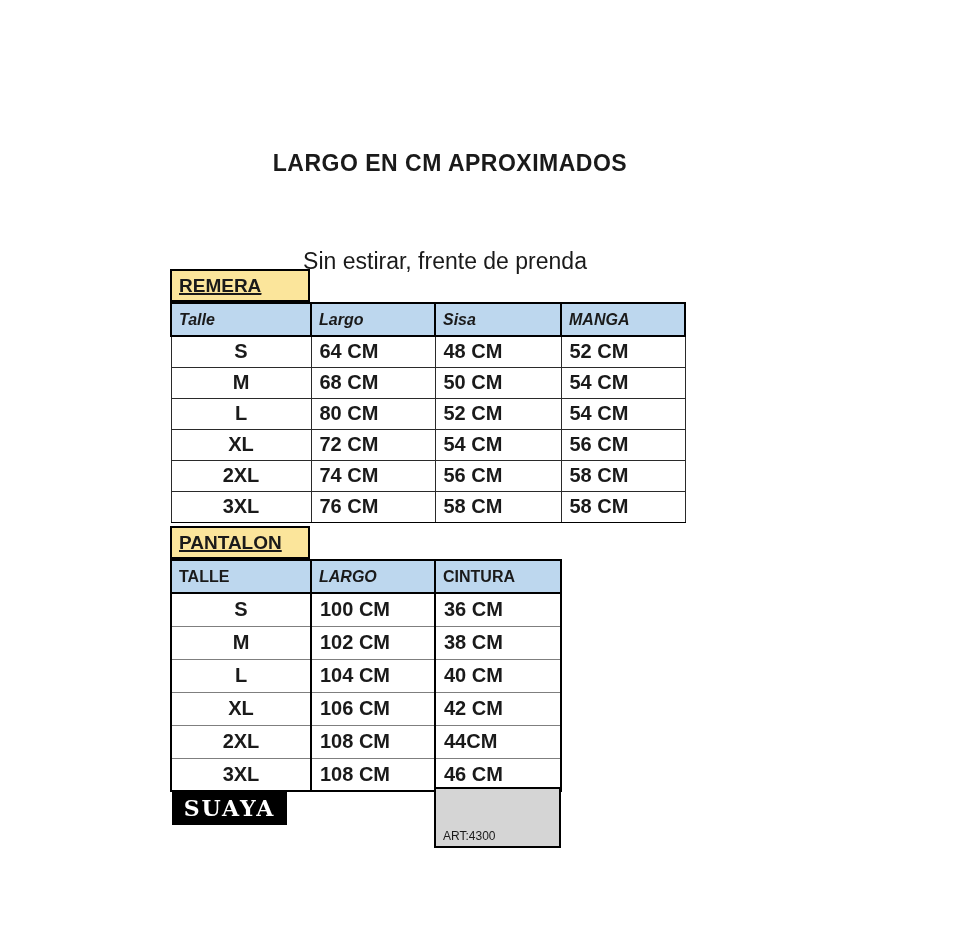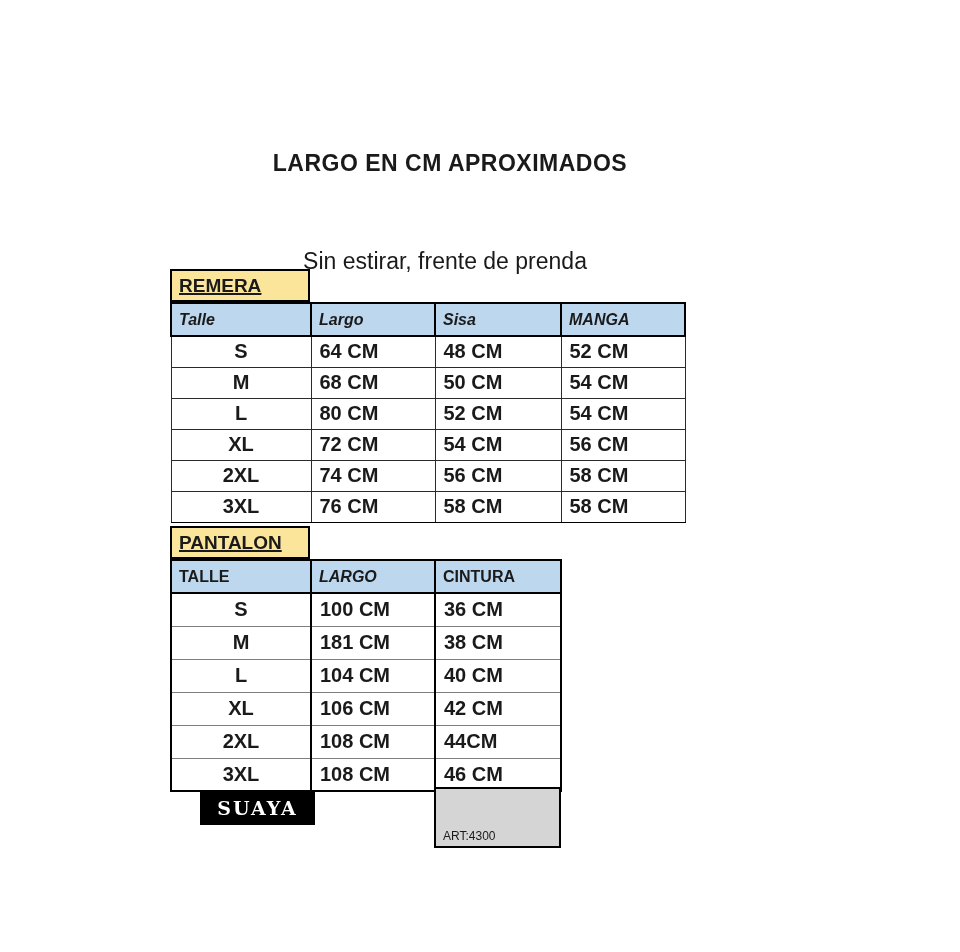--- a/index.html
+++ b/index.html
@@ -41,21 +41,21 @@
   .pantalon-table td { height:33px; border-left:2px solid #000; border-right:2px solid #000;
     border-top:1.5px solid #7f7f7f; border-bottom:1.5px solid #7f7f7f; }
   .pantalon-table tr:last-child td { border-bottom:2px solid #000; }
   .remera-table tr:last-child td { border-bottom:1.5px solid #000; }
   td.size { text-align:center; }
   td.meas { text-align:left; padding-left:8px; }
 
   .brand-logo {
     position:absolute; top:790px; left:172px; width:115px; height:35px;
     background:#000; color:#fff; display:flex; align-items:center; justify-content:center;
-    font-family:"DejaVu Serif", serif; font-weight:bold; font-size:19px; letter-spacing:2px;margin-left:28px;
+    font-family:"DejaVu Serif", serif; font-weight:bold; font-size:22px; letter-spacing:2px;
   }
   .art-cell {
     position:absolute; top:787px; left:434px; width:127px; height:61px;
     box-sizing:border-box; background:#D5D5D5; border:2px solid #000;
     display:flex; align-items:flex-end; padding:0 0 3px 7px;
     font-size:12px; font-weight:normal;
   }
 </style>
 </head>
 <body>
@@ -138,21 +138,21 @@
       <th>LARGO</th>
       <th class="upright">CINTURA</th>
     </tr>
     <tr>
       <td class="size">S</td>
       <td class="meas">100 CM</td>
       <td class="meas">36 CM</td>
     </tr>
     <tr>
       <td class="size">M</td>
-      <td class="meas">181 CM</td>
+      <td class="meas">102 CM</td>
       <td class="meas">38 CM</td>
     </tr>
     <tr>
       <td class="size">L</td>
       <td class="meas">104 CM</td>
       <td class="meas">40 CM</td>
     </tr>
     <tr>
       <td class="size">XL</td>
       <td class="meas">106 CM</td>

